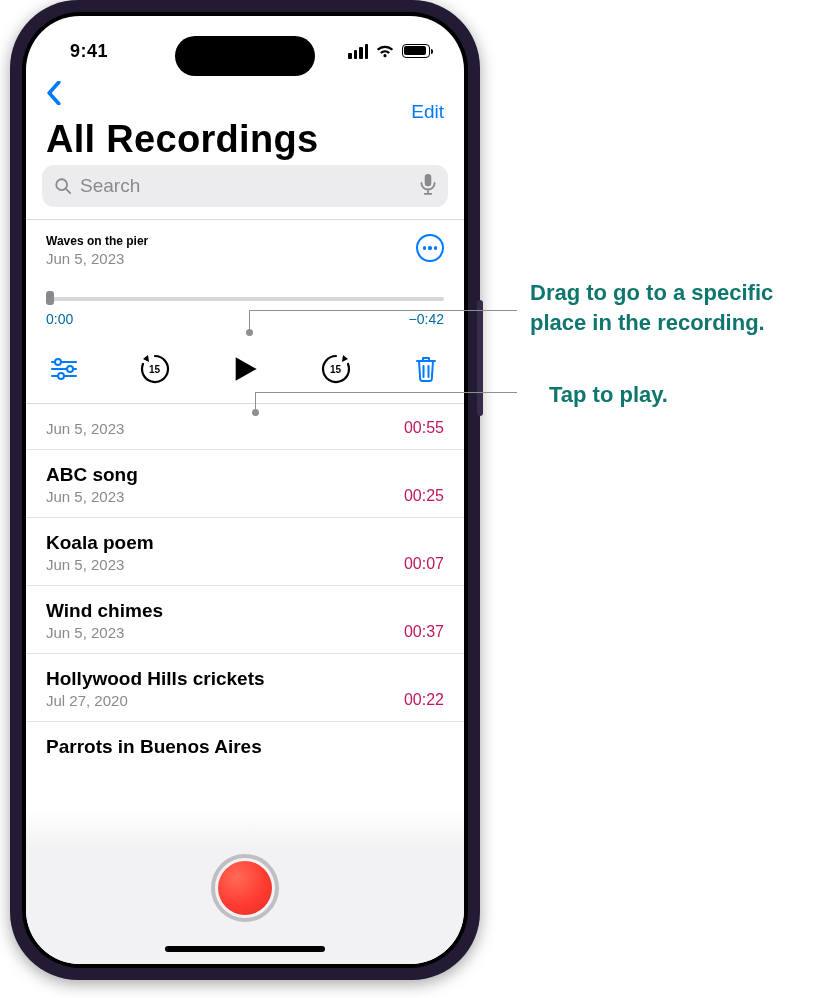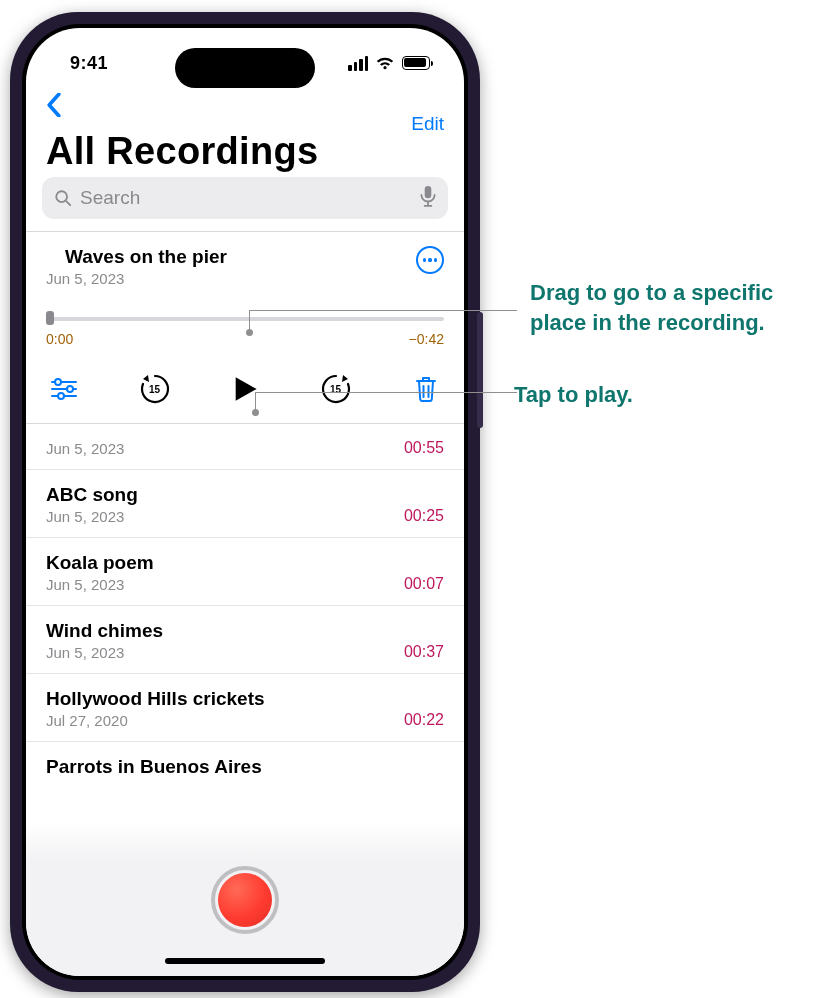--- a/index.html
+++ b/index.html
@@ -1,20 +1,20 @@
 <!DOCTYPE html>
 <html><head>
 <meta charset="utf-8">
 <style>
   *{box-sizing:border-box;margin:0;padding:0;font-family:-apple-system,BlinkMacSystemFont,"Helvetica Neue",Arial,sans-serif;-webkit-font-smoothing:antialiased;}
   body{background:#fff;width:834px;height:998px;position:relative;overflow:hidden;}
 
   
   .phone{
-    position:absolute;left:10px;top:12px;width:470px;height:980px;
+    position:absolute;left:10px;top:0;width:470px;height:980px;
     border-radius:68px;background:#221b33;
     box-shadow:0 4px 16px rgba(0,0,0,.35);
     padding:12px;
   }
   .bezel{
     width:100%;height:100%;border-radius:58px;background:#000;padding:4px;
   }
   .screen{
     position:relative;width:100%;height:100%;border-radius:54px;background:#fff;overflow:hidden;
   }
@@ -53,29 +53,29 @@
   }
   .search svg{width:18px;height:18px;flex:none;}
   .search .ph{color:#8a8a8e;font-size:19px;flex:1;}
   .mic svg{width:16px;height:22px;}
 
   .hr{height:1px;background:#d9d9dd;margin:4px 0 0;}
 
   
   .exp{padding:14px 20px 10px;border-bottom:1px solid #d9d9dd;position:relative;}
   .exp-head{display:flex;align-items:flex-start;justify-content:space-between;}
-  .rec-title{font-size:19px;font-weight:600;margin-left:19px;}
+  .rec-title{font-size:12px;font-weight:600;}
   .rec-date{font-size:15px;color:#8a8a8e;margin-top:2px;}
   .more-btn{width:28px;height:28px;border:2px solid #007aff;border-radius:50%;display:flex;align-items:center;justify-content:center;gap:2.5px;}
   .more-btn span{width:3.2px;height:3.2px;background:#007aff;border-radius:50%;}
 
   .scrubber{position:relative;margin:24px 0 6px;height:14px;}
   .track{position:absolute;top:6px;left:0;right:0;height:4px;background:#d7d7db;border-radius:2px;}
   .thumb{position:absolute;top:0;left:0;width:8px;height:14px;background:#8a8a8e;border-radius:3px;}
-  .times{display:flex;justify-content:space-between;font-size:14px;color:#a16207;margin-top:2px;}
+  .times{display:flex;justify-content:space-between;font-size:14px;color:#0369a1;margin-top:2px;}
 
   .controls{display:flex;align-items:center;justify-content:space-between;margin-top:24px;padding-bottom:6px;}
   .ctl{width:36px;height:36px;display:flex;align-items:center;justify-content:center;}
   .play svg{width:28px;height:28px;}
   .skip{position:relative;width:34px;height:34px;}
   .skip .num{position:absolute;inset:0;display:flex;align-items:center;justify-content:center;font-size:10px;font-weight:600;}
 
   
   .list{}
   .row{display:flex;justify-content:space-between;align-items:flex-end;padding:14px 20px 12px;border-bottom:1px solid #e4e4e8;}
@@ -92,21 +92,21 @@
   .rec-btn{width:68px;height:68px;border-radius:50%;border:4px solid #bfbfc3;display:flex;align-items:center;justify-content:center;margin-bottom:24px;}
   .rec-btn i{display:block;width:54px;height:54px;border-radius:50%;background:radial-gradient(circle at 35% 30%,#ff6a57 0%,#ff3b30 55%,#e22f25 100%);}
   .home-ind{width:160px;height:6px;background:#000;border-radius:4px;}
 
   .partial{padding:14px 20px 0;}
   .partial .t{font-size:19px;font-weight:700;}
 
   
   .callout{position:absolute;color:#0f766e;font-size:22px;line-height:1.35;font-weight:bold;}
   .c1{left:530px;top:278px;width:300px;}
-  .c2{left:514px;top:380px;width:260px;}
+  .c2{left:549px;top:380px;width:260px;}
 
   .leader{position:absolute;background:#8f8f8f;height:1px;}
   .vlead{position:absolute;background:#8f8f8f;width:1px;}
   .dot{position:absolute;width:7px;height:7px;background:#8f8f8f;border-radius:50%;}
 </style>
 </head>
 <body>
 
 <div class="phone">
   <div class="side-btn"></div>

